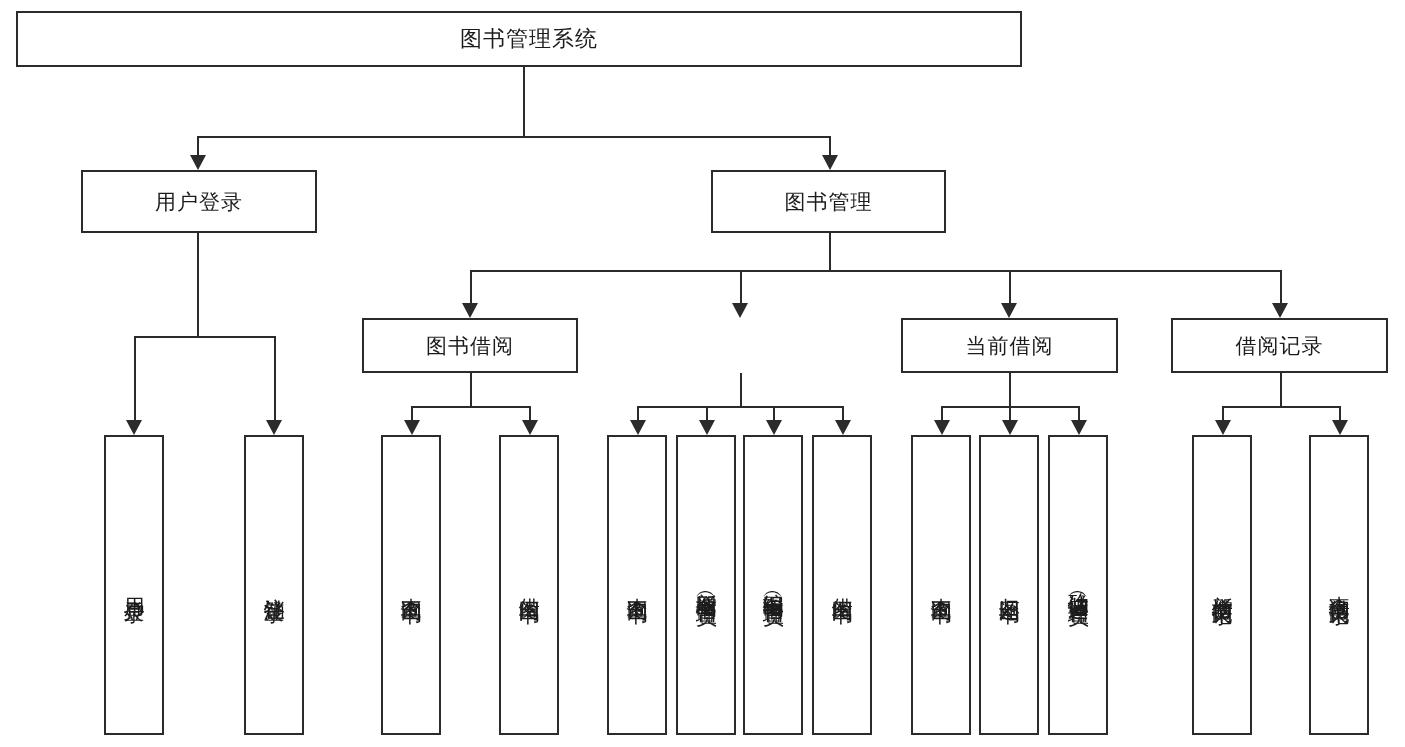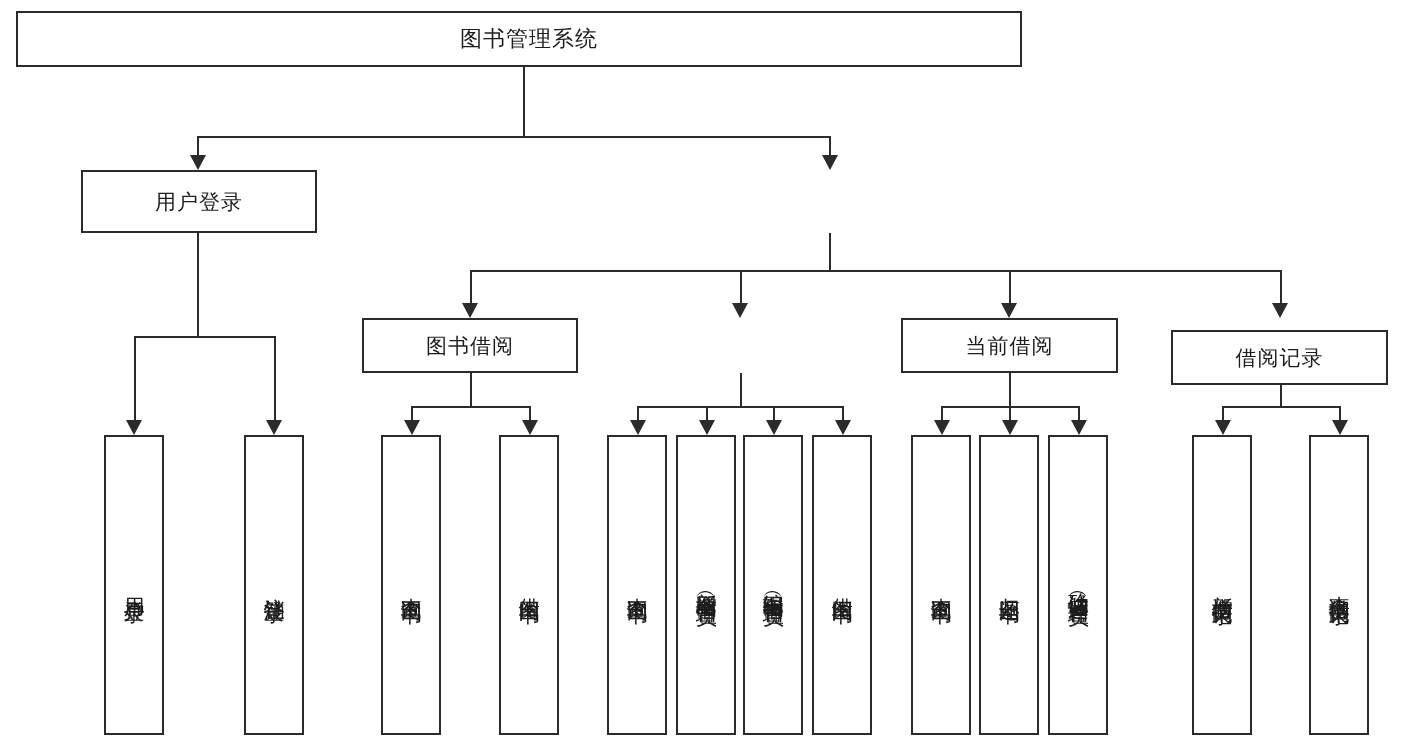--- a/index.html
+++ b/index.html
@@ -99,20 +99,23 @@
 
   <div class="hline" style="left:197px; top:136px; width:632px;"></div>
 
   <div class="vline" style="left:197px; top:136px; height:19px;"></div>
   <div class="arrow" style="left:190px; top:155px;"></div>
   <div class="vline" style="left:829px; top:136px; height:19px;"></div>
   <div class="arrow" style="left:822px; top:155px;"></div>
 
   <div class="node horiz" style="left:81px; top:170px; width:236px; height:63px;">
     <span>用户登录</span>
+  </div>
+  <div class="node horiz" style="left:711px; top:170px; width:235px; height:63px;">
+    <span>图书管理</span>
   </div>
 
   <div class="vline" style="left:197px; top:233px; height:103px;"></div>
   <div class="hline" style="left:134px; top:336px; width:140px;"></div>
   <div class="vline" style="left:134px; top:336px; height:84px;"></div>
   <div class="arrow" style="left:126px; top:420px;"></div>
   <div class="vline" style="left:274px; top:336px; height:84px;"></div>
   <div class="arrow" style="left:266px; top:420px;"></div>
 
   <div class="vline" style="left:829px; top:233px; height:37px;"></div>
@@ -125,21 +128,21 @@
   <div class="arrow" style="left:1001px; top:303px;"></div>
   <div class="vline" style="left:1280px; top:270px; height:33px;"></div>
   <div class="arrow" style="left:1272px; top:303px;"></div>
 
   <div class="node horiz" style="left:362px; top:318px; width:216px; height:55px;">
     <span>图书借阅</span>
   </div>
   <div class="node horiz" style="left:901px; top:318px; width:217px; height:55px;text-align:right;">
     <span>当前借阅</span>
   </div>
-  <div class="node horiz" style="left:1171px; top:318px; width:217px; height:55px;margin-top:12px;">
+  <div class="node horiz" style="left:1171px; top:318px; width:217px; height:55px;">
     <span>借阅记录</span>
   </div>
 
   <div class="vline" style="left:470px; top:373px; height:33px;"></div>
   <div class="hline" style="left:411px; top:406px; width:118px;"></div>
   <div class="vline" style="left:411px; top:406px; height:14px;"></div>
   <div class="arrow" style="left:404px; top:420px;"></div>
   <div class="vline" style="left:529px; top:406px; height:14px;"></div>
   <div class="arrow" style="left:522px; top:420px;"></div>
 

